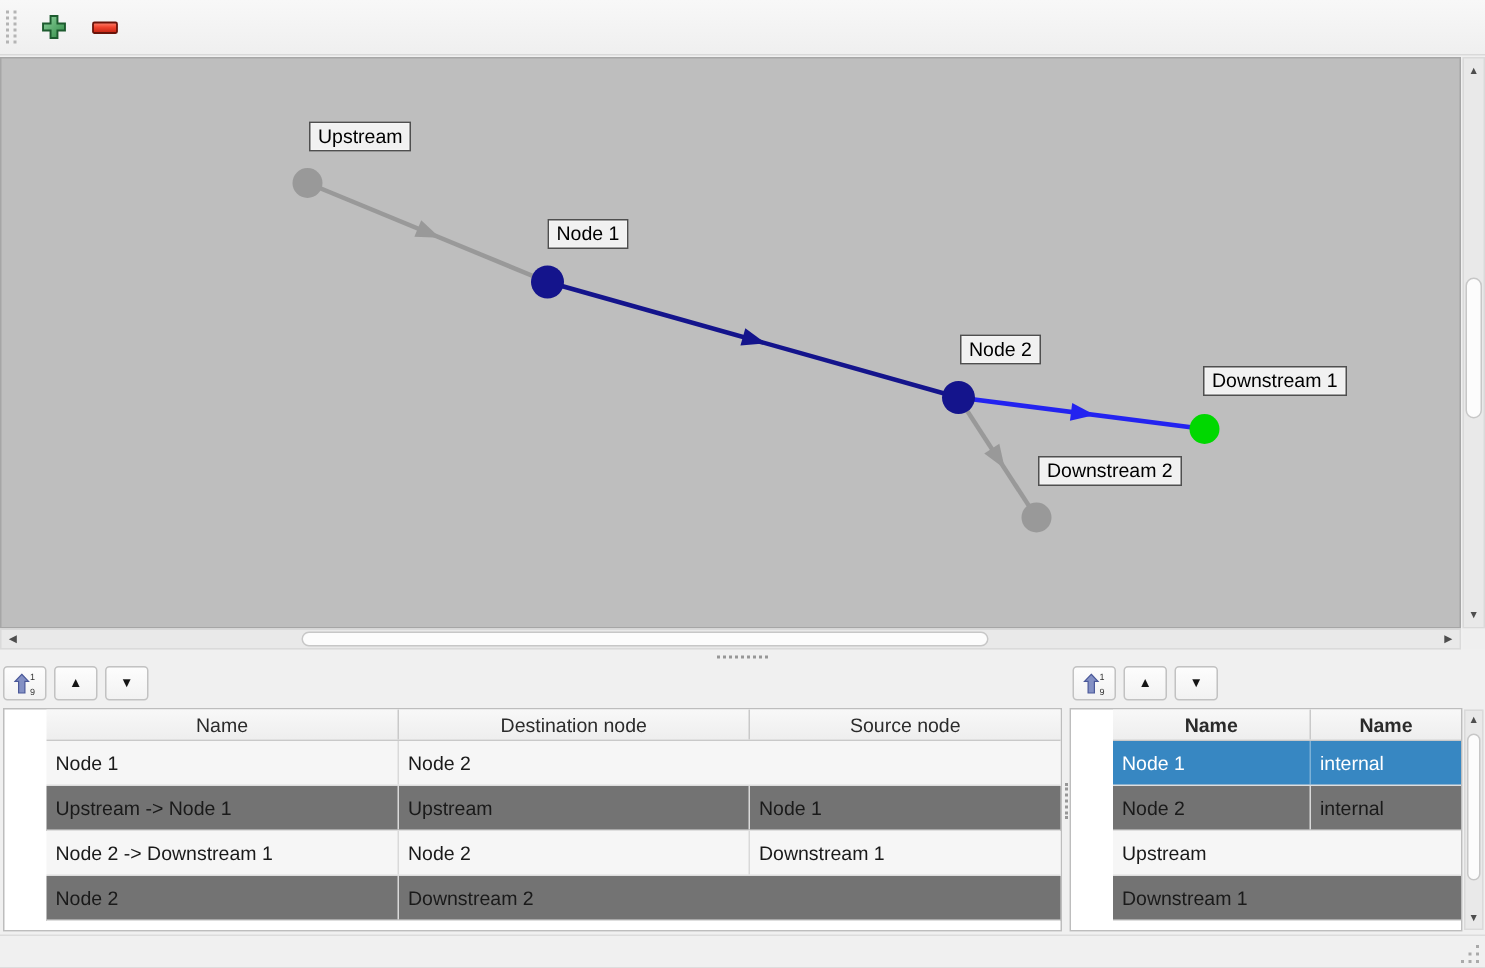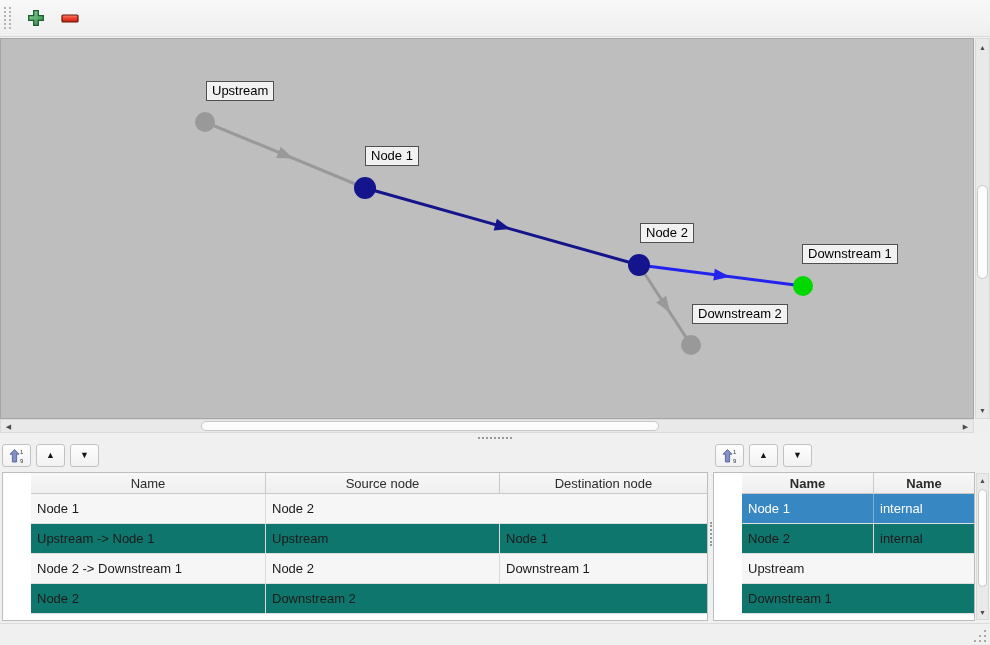--- a/index.html
+++ b/index.html
@@ -87,21 +87,21 @@
   .node-table { left:713px; width:262px; height:149px; }
   .t-head { display:grid; height:21px; background:linear-gradient(#f8f8f8,#eeeeee); border-bottom:1px solid #c9c9c9; }
   .edge-table .t-head, .edge-table .t-row { grid-template-columns:235px 234px 1fr; }
   .node-table .t-head, .node-table .t-row { grid-template-columns:132px 1fr; }
   .t-head > div {
     display:flex; align-items:center; justify-content:center;
     border-right:1px solid #c9c9c9; font-size:13px; color:#2b2b2b; overflow:hidden;
   }
   .t-head > div:last-child { border-right:none; }
   .node-table .t-head > div { font-weight:bold; }
-  .t-row { display:grid; height:30px; border-bottom:1px solid #dedede; background:#0f766e; }
+  .t-row { display:grid; height:30px; border-bottom:1px solid #dedede; background:#737373; }
   .t-row:nth-child(odd) { background:#f6f6f6; }
   .t-row > div {
     display:flex; align-items:center; padding-left:6px;
     border-right:1px solid #d9d9d9; overflow:hidden; white-space:nowrap;
   }
   .t-row > div:last-child { border-right:none; }
   .t-row.selected, .t-row.selected:nth-child(odd) { color:#fff; }
   .t-row.selected > div { border-right-color:rgba(255,255,255,0.35); }
 
   .table-vscroll {
@@ -218,22 +218,22 @@
         <span>▲</span>
       </button>
     <button class="mini-btn">
         <span>▼</span>
       </button>
   </div>
 
   <div class="table edge-table">
     <div class="t-head">
       <div>Name</div>
+      <div>Destination node</div>
       <div>Source node</div>
-      <div>Destination node</div>
     </div>
     <div id="edge-rows">
         <div class="t-row">
           <div>Node 1</div>
           <div>Node 2</div>
         </div>
         <div class="t-row">
           <div>Upstream -&gt; Node 1</div>
           <div>Upstream</div>
           <div>Node 1</div>

